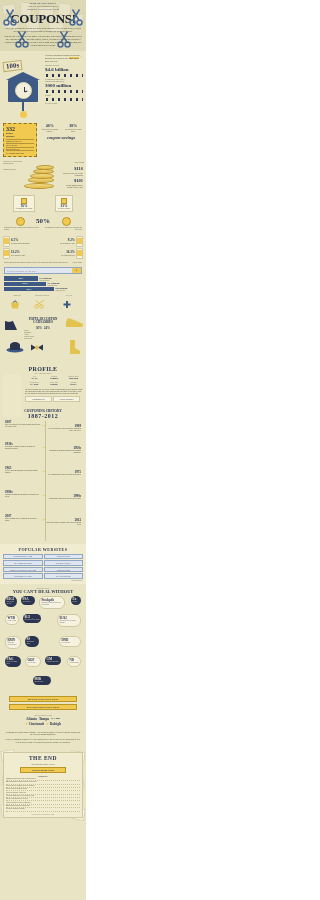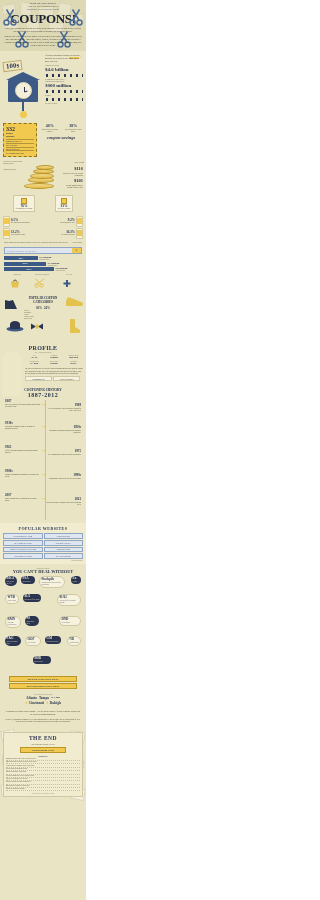--- a/index.html
+++ b/index.html
@@ -313,20 +313,31 @@
       <div class="v">76%</div>
       <div class="l">of consumers use coupons</div>
     </div>
     <div class="card">
       <div class="mini-icon"></div>
       <div class="v">33%</div>
       <div class="l">use digital coupons</div>
     </div>
   </div>
 
+  <div class="sec">
+    <div style="display:flex;justify-content:space-around;align-items:center">
+      <div class="badge"></div>
+      <div class="pct50">50%</div>
+      <div class="badge"></div>
+    </div>
+    <div style="display:flex;gap:2px;margin-top:1px">
+      <div style="flex:1;font-size:1.6px;line-height:2.1px;color:#5c5a45">of shoppers say they would switch brands if they had a coupon</div>
+      <div style="flex:1;font-size:1.6px;line-height:2.1px;color:#5c5a45;text-align:right">of coupon users report they are more loyal to retailers that offer deals</div>
+    </div>
+  </div>
 
   <div class="quadrant">
     <div class="quad">
       <div class="phone">
           <i></i>
         </div>
       <div>
           <div class="v">6.5%</div>
            <div class="l">use coupons on a smartphone</div>
         </div>

